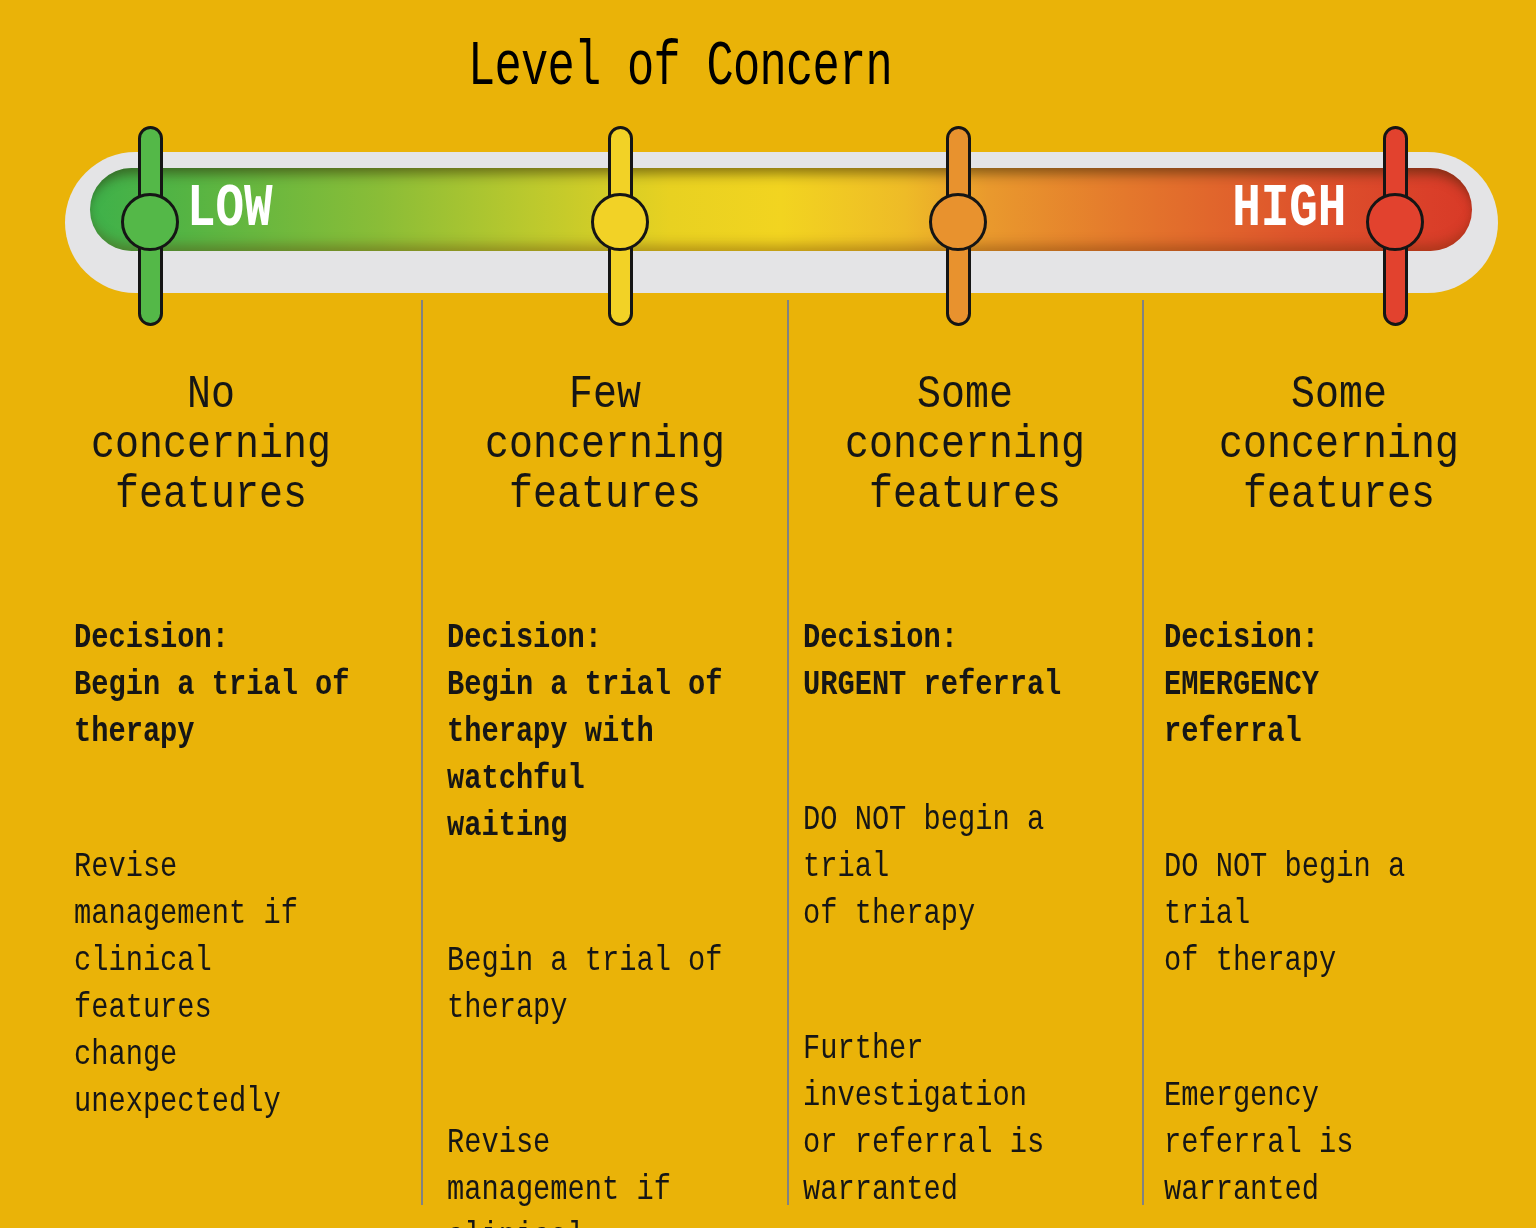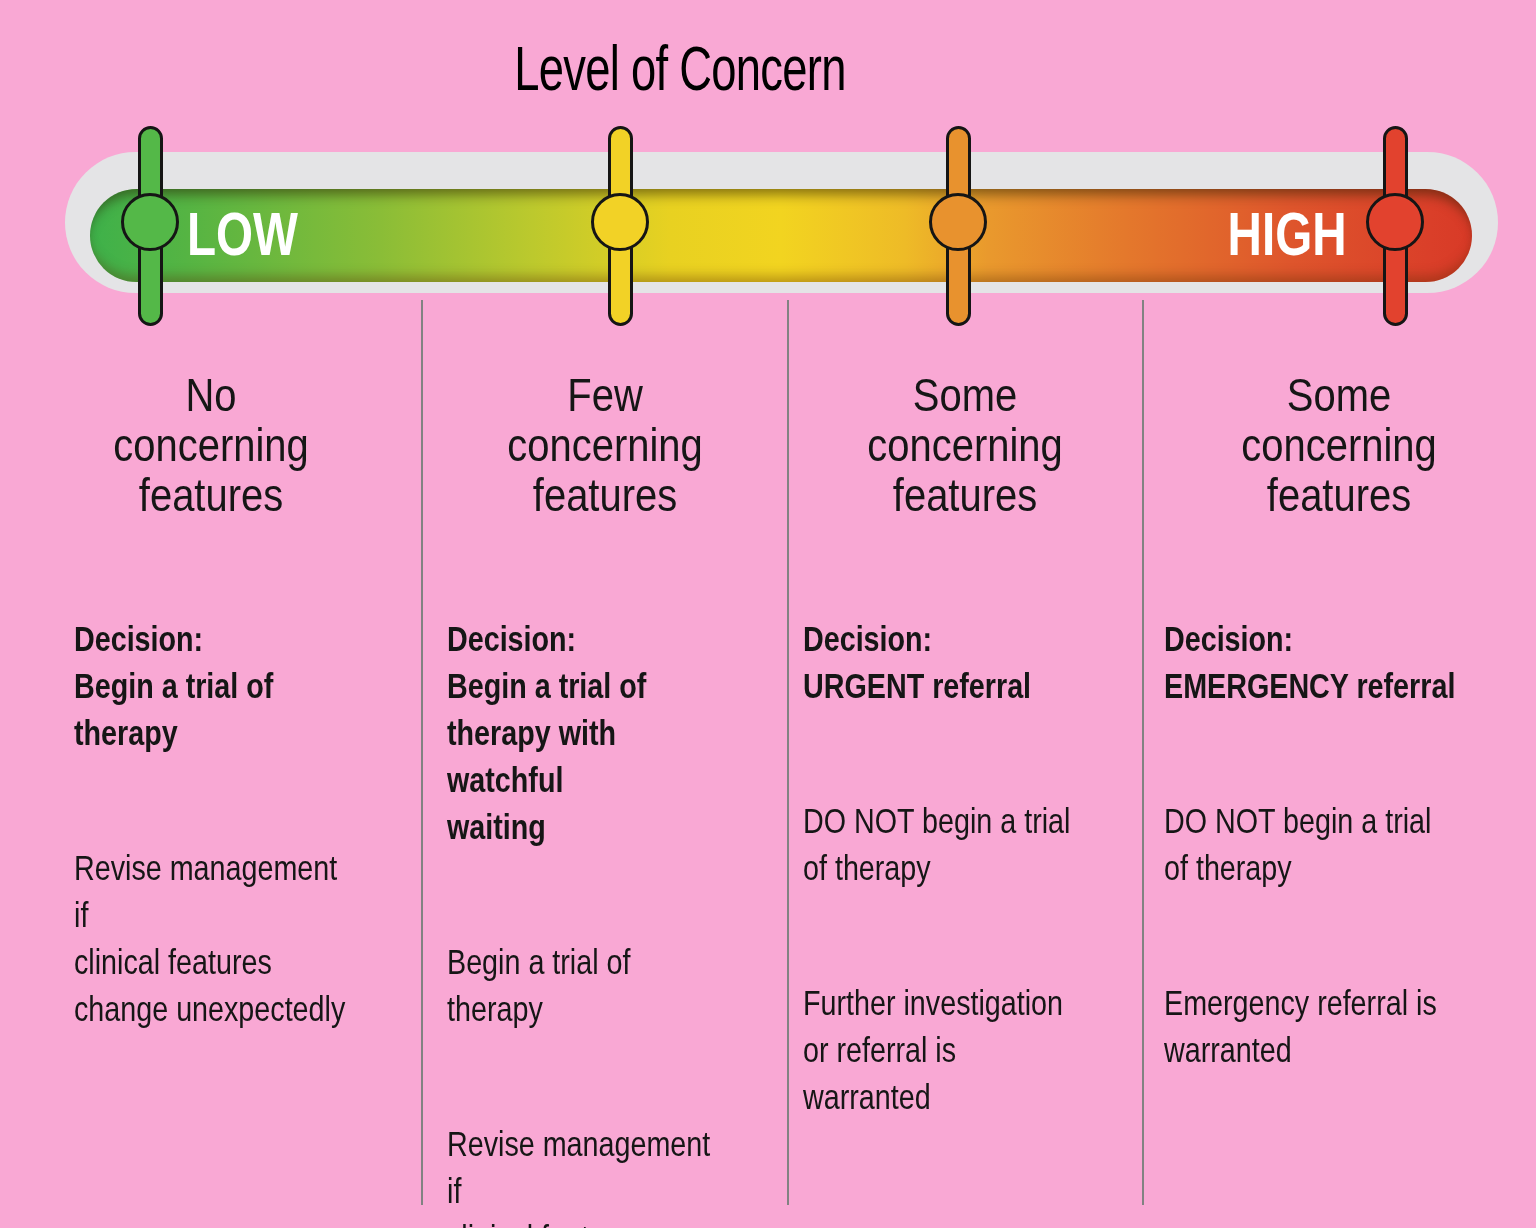--- a/index.html
+++ b/index.html
@@ -1,27 +1,27 @@
 <!DOCTYPE html>
 <html><head>
 <meta charset="utf-8">
 <style>
   html,body{margin:0;padding:0;background:#fff;}
-  .stage{position:relative;width:1536px;height:1228px;background:#f9a8d4;
-         font-family:Liberation Sans, sans-serif;color:#1c1c1c;overflow:hidden;}
+  .stage{position:relative;width:1536px;height:1228px;background:#eab308;
+         font-family:Liberation Mono, monospace;color:#1c1c1c;overflow:hidden;}
 
   
   .title{position:absolute;left:0;top:36px;width:1360px;text-align:center;
          font-size:63px;line-height:64px;font-weight:400;color:#000;
          transform:scaleX(0.72);transform-origin:50% 50%;letter-spacing:-1px;}
 
   
   .track{position:absolute;left:65px;top:152px;width:1433px;height:141px;
          border-radius:71px;background:#e4e4e6;}
-  .bar{position:absolute;left:90px;top:189px;width:1382px;height:93px;border-radius:47px;
+  .bar{position:absolute;left:90px;top:168px;width:1382px;height:83px;border-radius:47px;
        background:linear-gradient(90deg,#3eb14a 0%,#55b443 7%,#8abd37 21%,#bcc92d 32%,
                   #e8d121 42%,#f2d420 50%,#eebb27 59%,#e9992d 65%,#e4782c 75%,
                   #de552c 87%,#da3f29 97%,#d83a27 100%);
        box-shadow:inset 0 13px 12px -7px rgba(40,30,0,.5),
                   inset 0 -13px 12px -7px rgba(90,40,0,.35);}
   .bar-label{position:absolute;top:50%;font-weight:700;font-size:61px;line-height:1;color:#fff;}
   .low{left:97px;transform:translateY(-52%) scaleX(0.78);transform-origin:left center;}
   .high{right:126px;transform:translateY(-52%) scaleX(0.78);transform-origin:right center;}
 
   

